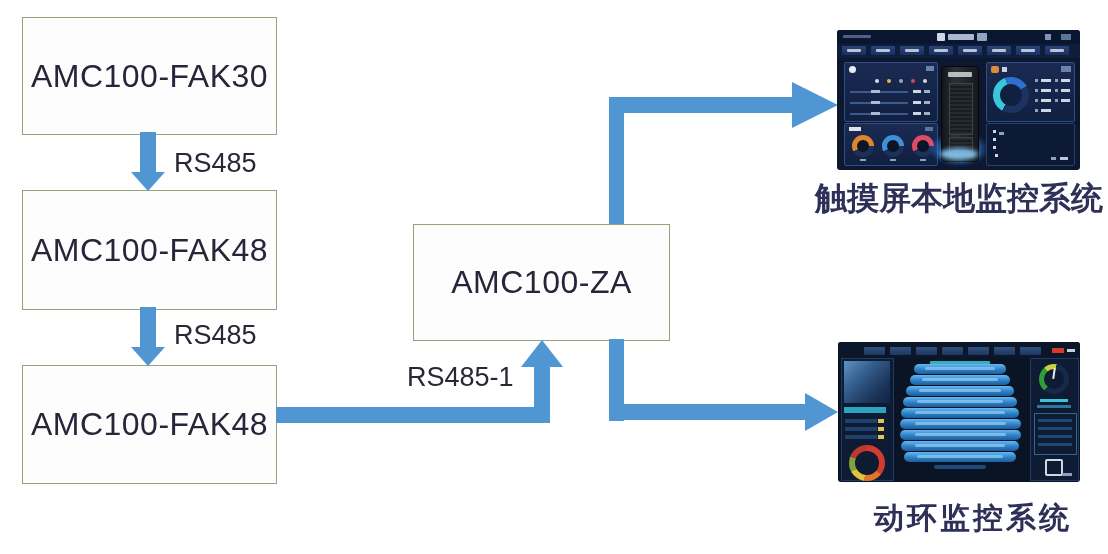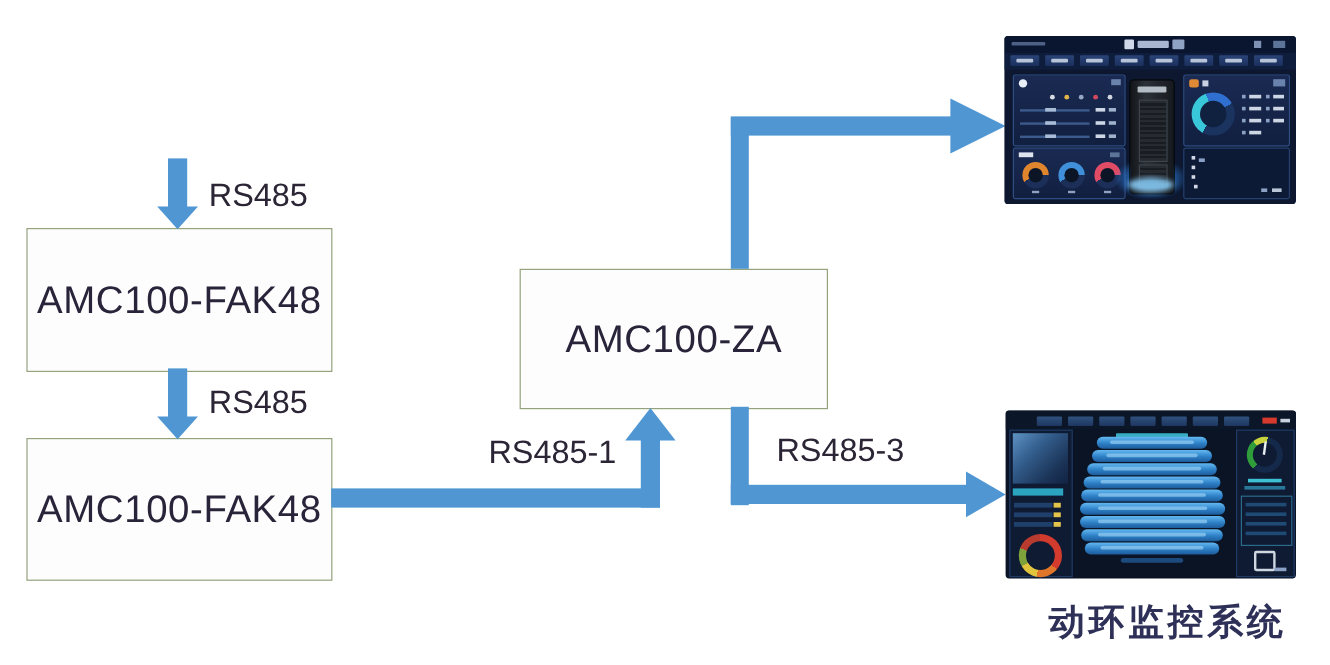--- a/index.html
+++ b/index.html
@@ -5,21 +5,21 @@
   html,body{margin:0;padding:0;background:#fff;}
   .canvas{position:relative;width:1108px;height:554px;background:#ffffff;overflow:hidden;
           font-family:"Liberation Sans",sans-serif;}
   
   .node{position:absolute;background:#fdfdfd;border:1px solid #95a37d;
         display:flex;align-items:center;justify-content:center;
         font-size:32px;color:#29243a;letter-spacing:.5px;}
   #fak30{left:22px;top:17px;width:253px;height:116px;}
   #fak48a{left:22px;top:190px;width:253px;height:118px;}
   #fak48b{left:22px;top:365px;width:253px;height:117px;}
-  #za{left:433px;top:224px;width:255px;height:115px;}
+  #za{left:413px;top:224px;width:255px;height:115px;}
   
   .shaft{position:absolute;background:#4f96d3;}
   .head{position:absolute;width:0;height:0;}
   .h-down{border-left:17px solid transparent;border-right:17px solid transparent;border-top:19px solid #4f96d3;}
   .h-up{border-left:21px solid transparent;border-right:21px solid transparent;border-bottom:27px solid #4f96d3;}
   .h-right-lg{border-top:23px solid transparent;border-bottom:23px solid transparent;border-left:46px solid #4f96d3;}
   .h-right-sm{border-top:19px solid transparent;border-bottom:19px solid transparent;border-left:33px solid #4f96d3;}
   .edge-label{position:absolute;font-size:27px;color:#2b2535;}
   
   .caption{position:absolute;font-family:"DejaVu Serif","Liberation Serif",serif;font-weight:bold;
@@ -59,20 +59,23 @@
   .donut::after{content:"";position:absolute;inset:6px;border-radius:50%;background:#0e1b33;}
   .m2gauge{position:absolute;left:8px;top:5px;width:30px;height:30px;border-radius:50%;
        background:conic-gradient(from 220deg,#2f9e3a 0 100deg,#c8d23c 100deg 150deg,#15294a 150deg 360deg);}
   .m2gauge::after{content:"";position:absolute;inset:5px;border-radius:50%;background:#0e1b33;}
 </style>
 </head>
 <body>
 
 <div class="canvas">
 
+  <div class="node" id="fak30">
+    <span>AMC100-FAK30</span>
+  </div>
   <div class="node" id="fak48a">
     <span>AMC100-FAK48</span>
   </div>
   <div class="node" id="fak48b">
     <span>AMC100-FAK48</span>
   </div>
   <div class="node" id="za">
     <span>AMC100-ZA</span>
   </div>
 
@@ -89,21 +92,20 @@
   <div class="head h-up" style="left:521px;top:340px;"></div>
   <div class="edge-label" style="left:407px;top:362px;">RS485-1</div>
 
   <div class="shaft" style="left:609px;top:98px;width:15px;height:126px;"></div>
   <div class="shaft" style="left:609px;top:97px;width:184px;height:16px;"></div>
   <div class="head h-right-lg" style="left:792px;top:82px;"></div>
 
   <div class="shaft" style="left:609px;top:339px;width:15px;height:82px;"></div>
   <div class="shaft" style="left:609px;top:404px;width:197px;height:16px;"></div>
   <div class="head h-right-sm" style="left:805px;top:393px;"></div>
-  <div class="edge-label" style="left:647px;top:360px;">RS485-3</div>
 
   <div class="mon" id="monitor1">
     <div class="abs" style="left:0;top:0;width:243px;height:14px;background:#0a1530;">
       <div class="abs" style="left:6px;top:5px;width:28px;height:3px;background:#4d6187;border-radius:1px;"></div>
       <div class="abs" style="left:100px;top:3px;width:8px;height:8px;background:#cfd8e8;border-radius:1px;"></div>
       <div class="abs" style="left:111px;top:4px;width:26px;height:6px;background:#a9b8d0;border-radius:1px;"></div>
       <div class="abs" style="left:140px;top:3px;width:10px;height:8px;background:#8fa3c4;border-radius:1px;"></div>
       <div class="abs" style="left:208px;top:4px;width:6px;height:6px;background:#7d92b5;"></div>
       <div class="abs" style="left:224px;top:4px;width:10px;height:6px;background:#5d7499;"></div>
     </div>
@@ -178,20 +180,21 @@
     <div class="abs" style="left:149px;top:93px;width:87px;height:41px;background:#0d1a36;border:1px solid #23406f;border-radius:2px;">
       <div class="abs" style="left:6px;top:6px;width:3px;height:3px;background:#cfd8e4;"></div>
       <div class="abs" style="left:12px;top:8px;width:5px;height:3px;background:#8aa0c4;"></div>
       <div class="abs" style="left:6px;top:14px;width:3px;height:3px;background:#cfd8e4;"></div>
       <div class="abs" style="left:6px;top:22px;width:3px;height:3px;background:#cfd8e4;"></div>
       <div class="abs" style="left:8px;top:30px;width:3px;height:3px;background:#cfd8e4;"></div>
       <div class="abs" style="right:6px;bottom:5px;width:8px;height:3px;background:#b9c6d8;"></div>
       <div class="abs" style="right:18px;bottom:5px;width:5px;height:3px;background:#8aa0c4;"></div>
     </div>
   </div>
+  <div class="caption" id="cap1">触摸屏本地监控系统</div>
 
   <div class="mon" id="monitor2">
     <div class="abs" style="left:0;top:0;width:242px;height:16px;background:#0b1628;">
       <div class="m2chip" style="left:26px;top:5px;"></div>
       <div class="m2chip" style="left:52px;top:5px;"></div>
       <div class="m2chip" style="left:78px;top:5px;"></div>
       <div class="m2chip" style="left:104px;top:5px;"></div>
       <div class="m2chip" style="left:130px;top:5px;"></div>
       <div class="m2chip" style="left:156px;top:5px;"></div>
       <div class="m2chip" style="left:182px;top:5px;"></div>

